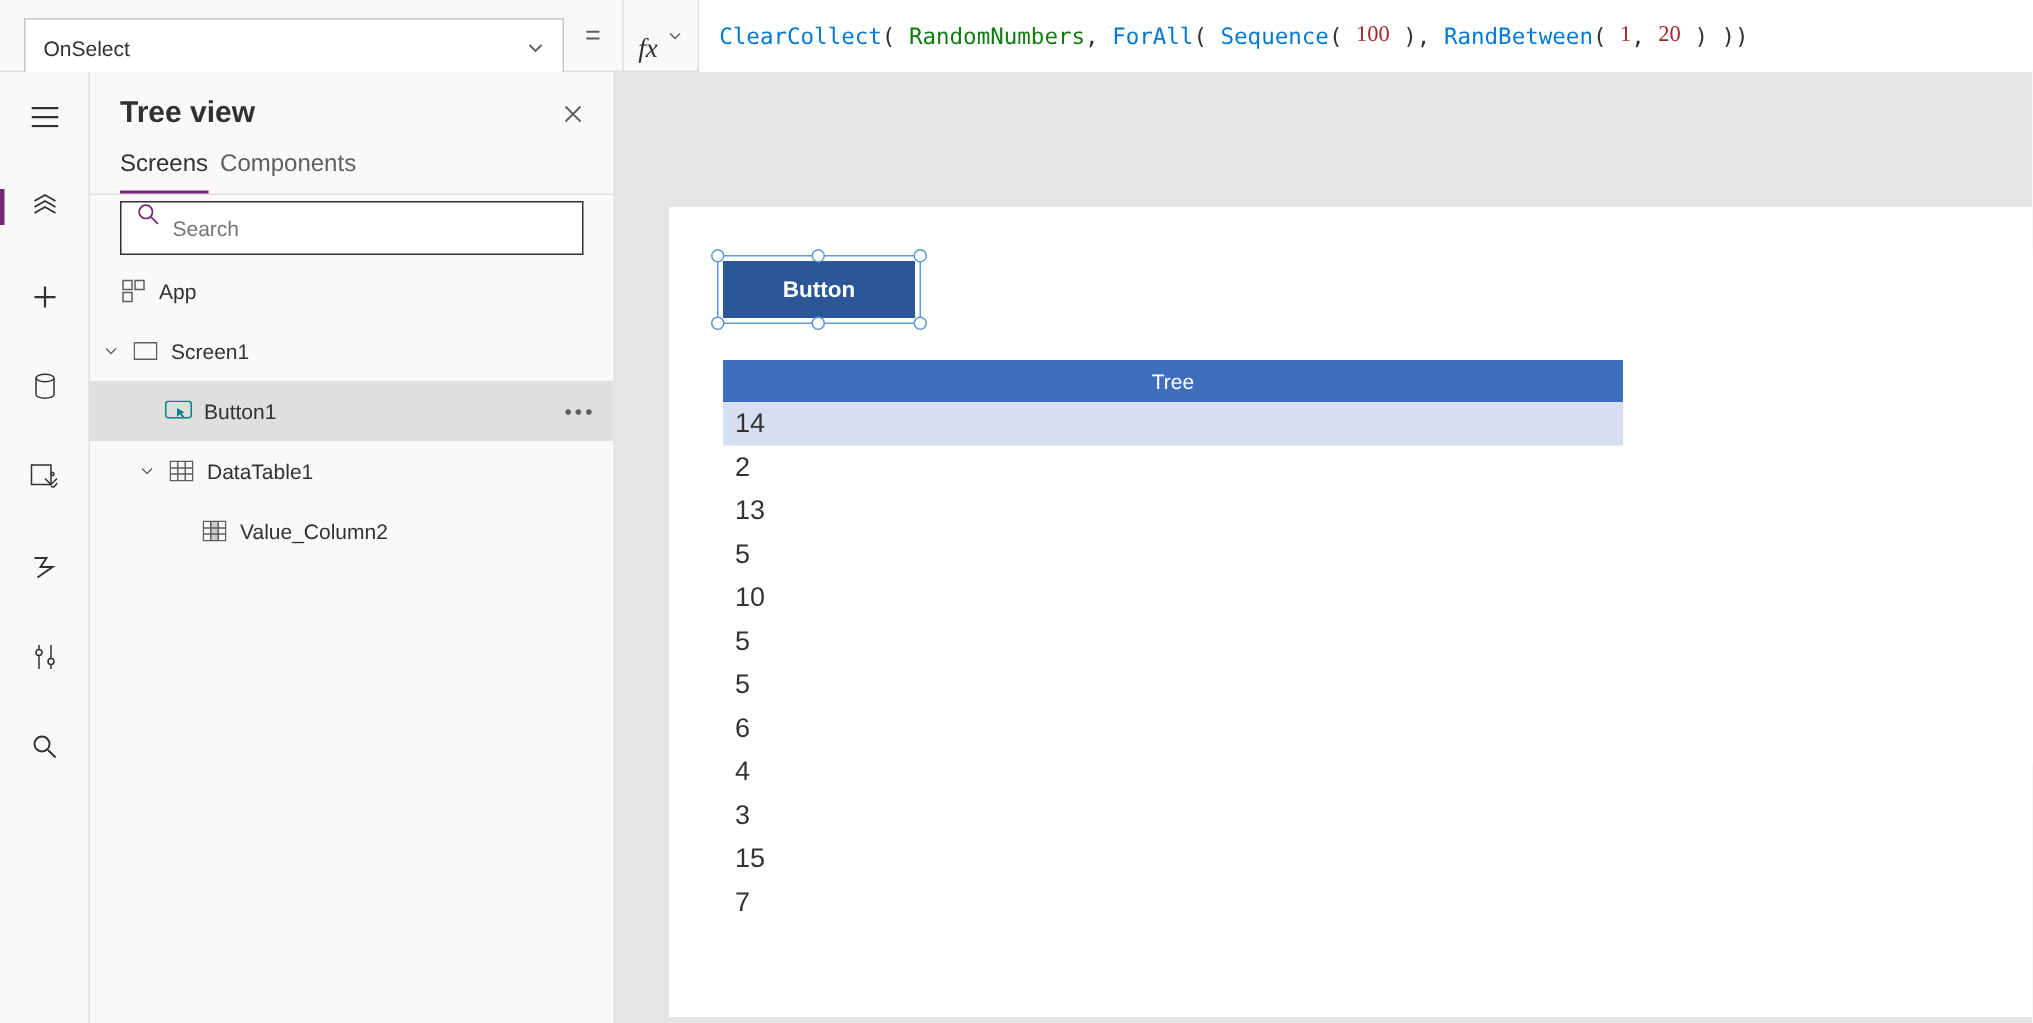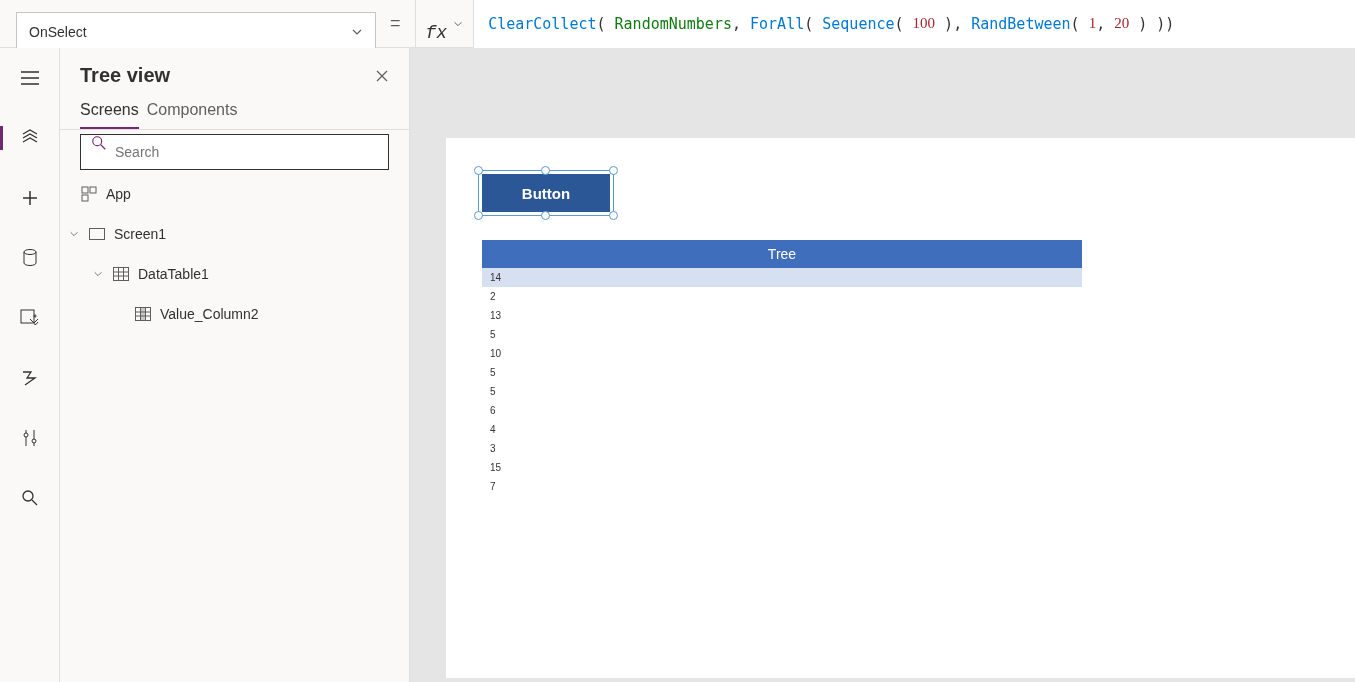--- a/index.html
+++ b/index.html
@@ -3,21 +3,21 @@
   <meta charset="utf-8">
   <style>
     * { box-sizing: border-box; margin: 0; padding: 0; }
     body { font-family: "Segoe UI", -apple-system, sans-serif; font-size: 14px; color: #323130; background: #fff; overflow: hidden; }
     
     .top-bar { display: flex; align-items: center; height: 48px; border-bottom: 1px solid #e1dfdd; background: #faf9f8; }
     .property-dropdown { width: 360px; height: 40px; margin: 20px 0 4px 16px; display: flex; align-items: center; justify-content: space-between; padding: 0 12px; background: #fff; border: 1px solid #c8c6c4; cursor: pointer; }
     .property-dropdown .chev { color: #605e5c; }
     .equals { padding: 0 14px; font-size: 18px; color: #605e5c; }
     .fx-btn { display: flex; align-items: center; padding: 0 10px; height: 48px; border-left: 1px solid #e1dfdd; border-right: 1px solid #e1dfdd; cursor: pointer; gap: 6px; }
-    .fx-btn .fx { font-style: italic; font-family: Liberation Mono, monospace; font-size: 18px; margin-top: 18px; }
+    .fx-btn .fx { font-style: italic; font-family: Liberation Serif, serif; font-size: 18px; margin-top: 18px; }
     .formula-bar { flex: 1; height: 48px; display: flex; align-items: center; padding: 0 14px; font-family: Consolas, monospace; font-size: 15px; white-space: pre; overflow: hidden; color: #323130; background: #fff; }
     .tok-fn { color: #0078d4; }
     .tok-id { color: #107c10; }
     .tok-num { color: #a4262c; font-family: Liberation Serif, serif; }
     .tok-p { color: #323130; }
 
     .main { display: flex; height: calc(100vh - 48px); }
     
     .rail { width: 60px; background: #faf9f8; border-right: 1px solid #e1dfdd; display: flex; flex-direction: column; align-items: center; padding-top: 12px; gap: 24px; }
     .rail-btn { width: 48px; height: 36px; display: flex; align-items: center; justify-content: center; cursor: pointer; color: #323130; position: relative; }
@@ -45,21 +45,21 @@
     
     .sel-button { position: relative; width: 128px; height: 38px; }
     .sel-button .btn { width: 100%; height: 100%; background: #2b5797; color: #ffffff; font-weight: 600; border: none; display: flex; align-items: center; justify-content: center; font-size: 15px; }
     .sel-frame { position: absolute; inset: -4px; border: 1px solid #5b9bd5; pointer-events: none; }
     .handle { position: absolute; width: 9px; height: 9px; background: #fff; border: 1px solid #5b9bd5; border-radius: 50%; }
     .h-nw { top: -5px; left: -5px; } .h-n { top: -5px; left: calc(50% - 5px); } .h-ne { top: -5px; right: -5px; }
     .h-sw { bottom: -5px; left: -5px; } .h-s { bottom: -5px; left: calc(50% - 5px); } .h-se { bottom: -5px; right: -5px; }
     
     .datatable { margin-top: 28px; width: 600px; }
     .dt-header { background: #3f6ebc; color: #fff; text-align: center; padding: 6px 0; font-size: 14px; }
-    .dt-row { padding: 4px 8px; font-size: 10px; color: #333; }
+    .dt-row { padding: 4px 8px; font-size: 18px; color: #333; }
     .dt-row.first { background: #d6e0f0; }
     
     svg { display: block; }
   </style>
 </head>
 <body>
 
 <div class="top-bar">
   <div class="property-dropdown">
     <span>OnSelect</span>
@@ -165,20 +165,30 @@
             <svg width="10" height="10" viewBox="0 0 12 12">
               <path d="M2 4 L6 8 L10 4" stroke="#605e5c" fill="none"></path>
             </svg>
           </span>
         <span class="tree-icon">
           <svg width="16" height="12" viewBox="0 0 16 12">
               <rect x="0.5" y="0.5" width="15" height="11" stroke="#605e5c" fill="none"></rect>
             </svg>
         </span>
         <span>Screen1</span>
+      </div>
+      <div class="tree-row selected" style="padding-left:50px">
+        <span class="tree-icon">
+          <svg width="18" height="14" viewBox="0 0 18 14">
+              <rect x="0.5" y="0.5" width="17" height="11" rx="2" stroke="#038387" fill="none"></rect>
+              <path d="M8 5 L8 11 L10 9 L12 12 L13 11 L11 8.5 L13 8 Z" fill="#038387"></path>
+            </svg>
+        </span>
+        <span>Button1</span>
+        <span class="more">•••</span>
       </div>
       <div class="tree-row" style="padding-left:32px">
         <span class="chev-t">
             <svg width="10" height="10" viewBox="0 0 12 12">
               <path d="M2 4 L6 8 L10 4" stroke="#605e5c" fill="none"></path>
             </svg>
           </span>
         <span class="tree-icon">
           <svg width="16" height="14" viewBox="0 0 16 14">
               <rect x="0.5" y="0.5" width="15" height="13" stroke="#605e5c" fill="none"></rect>

